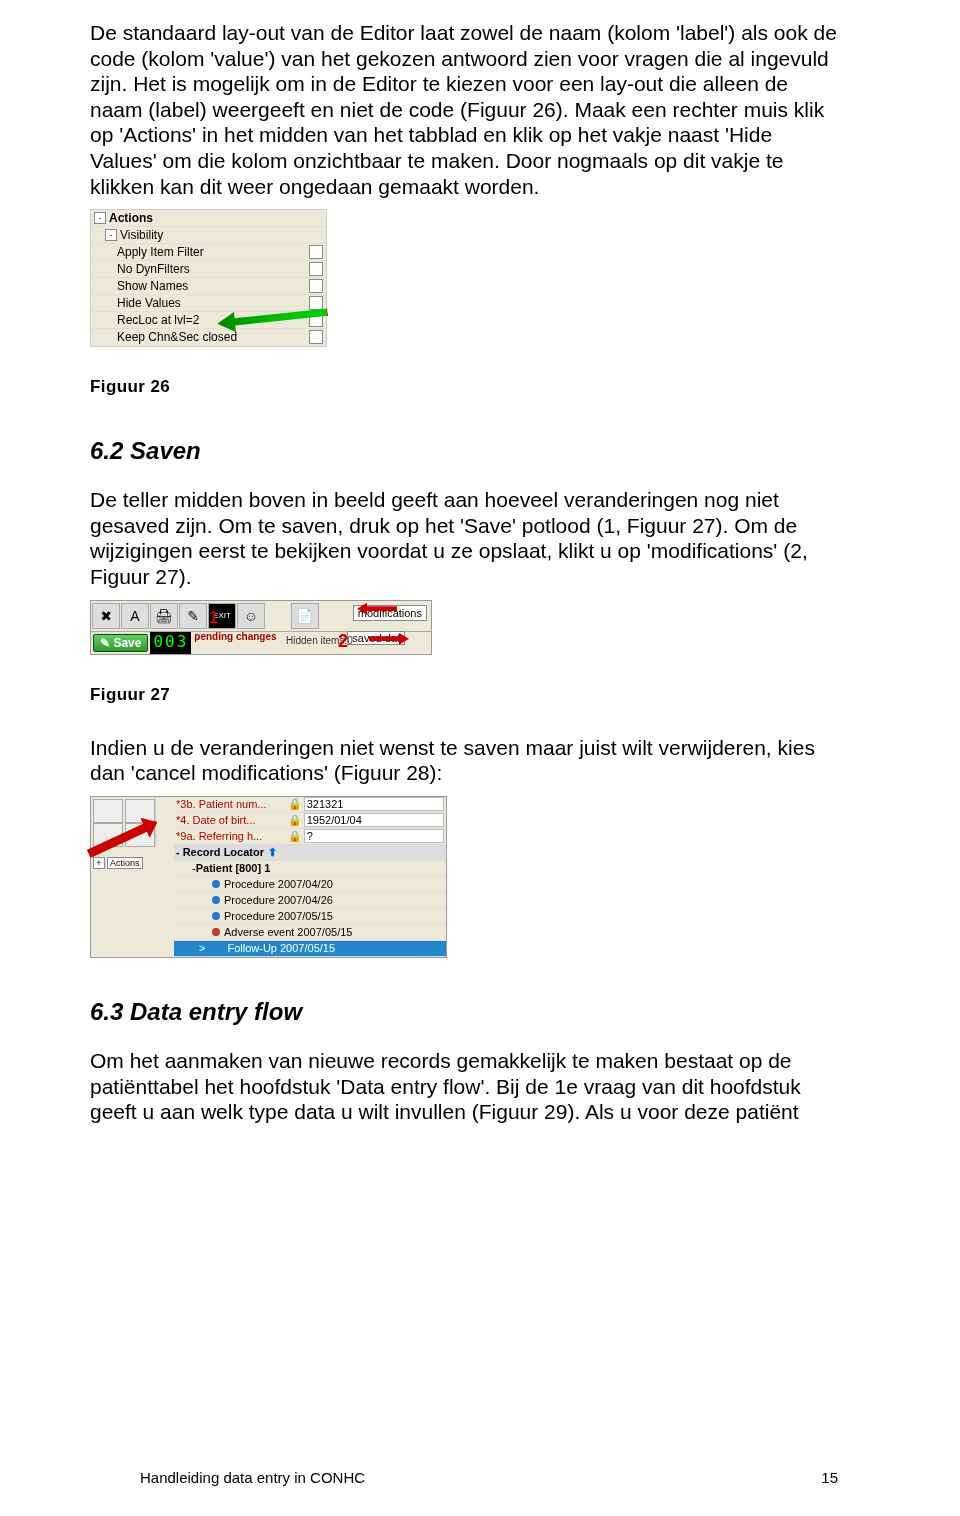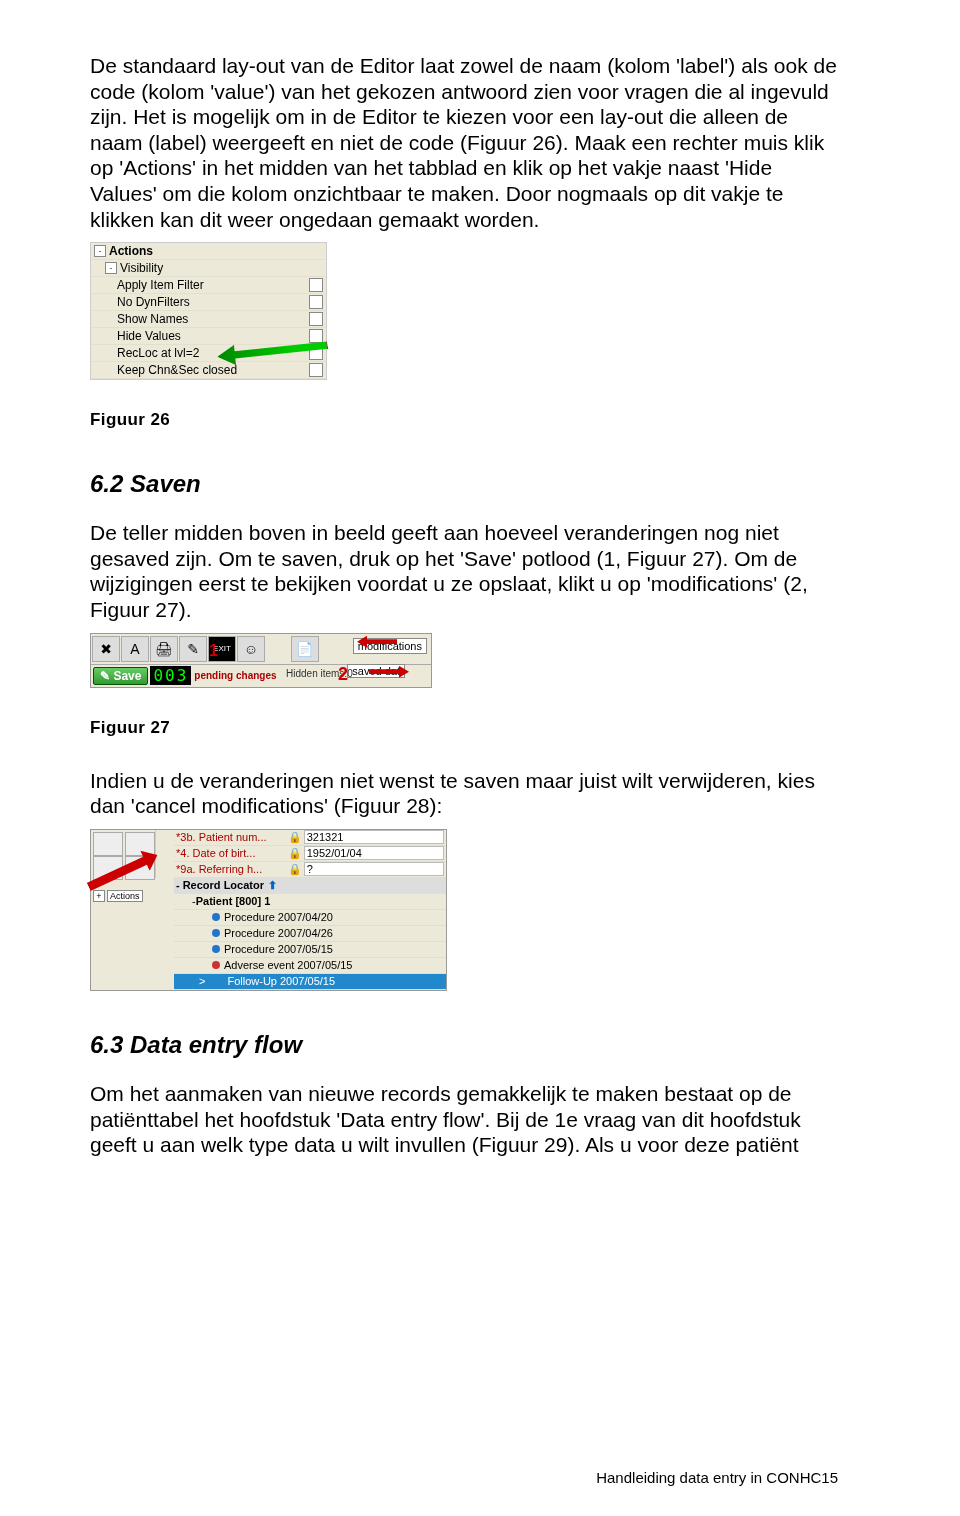--- a/index.html
+++ b/index.html
@@ -5,21 +5,21 @@
   body{
     margin:0;
     background:#fff;
     font-family:Arial,Helvetica,sans-serif;
     color:#000;
   }
   .page{
     width:928px;
     min-height:1516px;
     box-sizing:border-box;
-    padding:53px 90px 40px 90px;
+    padding:20px 90px 40px 90px;
     position:relative;
   }
   .body-text{
     font-size:21px;
     line-height:1.22;
     margin:0 0 10px 0;
   }
   .fig-caption{
     font-weight:bold;
     font-size:17px;
@@ -78,21 +78,21 @@
   }
   .fig27 .tb{
     display:flex;height:28px;border-bottom:1px solid #aaa;background:#ece9d8;
     align-items:center;gap:1px;padding:1px;
   }
   .fig27 .btn{
     width:26px;height:24px;border:1px solid #aaa;background:#ddd;
     display:flex;align-items:center;justify-content:center;font-size:14px;
   }
   .fig27 .row2{
-    display:flex;height:22px;align-items:center;
+    display:flex;height:22px;
   }
   .fig27 .save{
     background:linear-gradient(#6c6,#393);border:1px solid #050;color:#fff;
     font-weight:bold;font-size:12px;padding:1px 6px;border-radius:2px;margin:2px;
   }
   .fig27 .digits{
     font-family:monospace;background:#000;color:#0f0;padding:0 3px;font-size:16px;
     letter-spacing:2px;
   }
   .fig27 .pend{color:#a00;font-weight:bold;font-size:10px;line-height:1;margin-left:3px;}
@@ -148,21 +148,21 @@
   .fig28 .act{
     display:inline-block;border:1px solid #888;background:#fff;font-size:9px;
     padding:0 2px;margin:2px 0 0 2px;
   }
   .fig28 .plus{border:1px solid #888;background:#fff;width:10px;height:10px;
     display:inline-flex;align-items:center;justify-content:center;font-size:9px;}
   .fig28 .bluebar{background:#28c;color:#fff;padding:0 3px;}
   
   .footer{
     position:absolute;bottom:30px;left:140px;right:90px;
-    display:flex;justify-content:flex-end;font-size:15px;
+    display:flex;justify-content:space-between;font-size:15px;
   }
 </style>
 </head>
 <body>
 <div class="page">
 
 <p class="body-text">De standaard lay-out van de Editor laat zowel de naam (kolom 'label') als ook de code (kolom 'value') van het gekozen antwoord zien voor vragen die al ingevuld zijn. Het is mogelijk om in de Editor te kiezen voor een lay-out die alleen de naam (label) weergeeft en niet de code (Figuur 26). Maak een rechter muis klik op 'Actions' in het midden van het tabblad en klik op het vakje naast 'Hide Values' om die kolom onzichtbaar te maken. Door nogmaals op dit vakje te klikken kan dit weer ongedaan gemaakt worden.</p>
 
 <div class="fig26">
   <div class="row">

